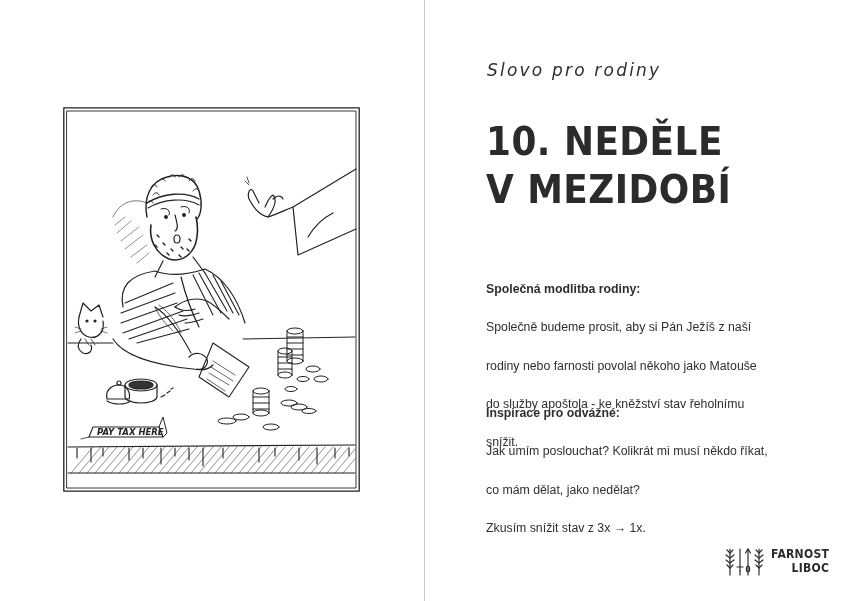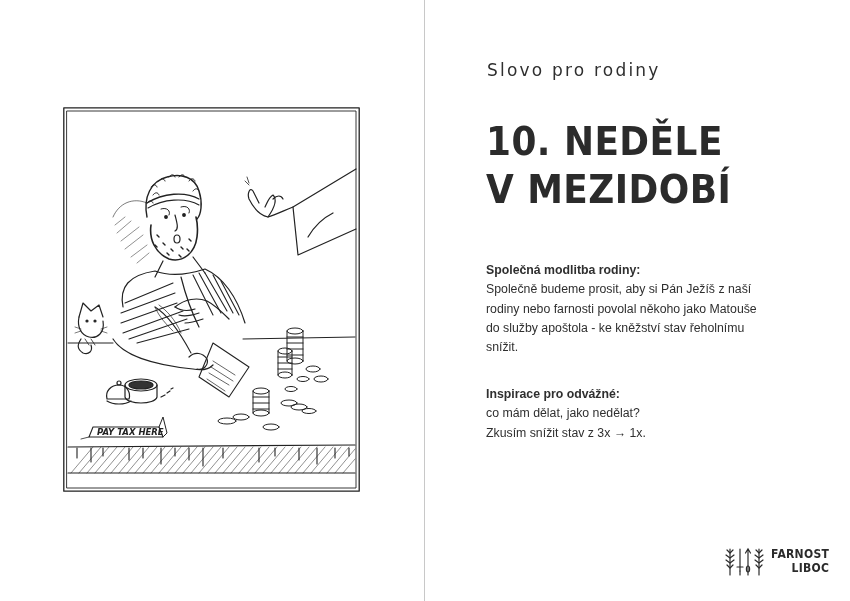--- a/index.html
+++ b/index.html
@@ -12,31 +12,32 @@
 
   
   .illustration { position: absolute; left: 63px; top: 107px; width: 297px; height: 385px; border-radius: 12px; }
   .illustration svg { display: block; }
 
   
   .subtitle {
     position: absolute; left: 487px; top: 60px;
     font-size: 17px; letter-spacing: 2.2px; color: #2f2f2f;
     font-family: "DejaVu Sans", sans-serif;
+    font-style: italic;
   }
   .title {
     position: absolute; left: 486px; top: 118px; margin: 0;
     font-family: "DejaVu Sans", sans-serif; font-weight: bold;
     font-size: 39px; line-height: 48px; letter-spacing: 0.5px; color: #2b2b2b;
     transform: scaleX(0.92); transform-origin: left top;
   }
   .title span { display: block; }
   .section { position: absolute; left: 486px; width: 330px; font-size: 12.3px; line-height: 19.3px; color: #2f2f2f; font-family: "Liberation Sans", sans-serif; }
   .section .heading { font-weight: bold; }
-  .section .line { display: block; white-space: nowrap; }
+  .section .line { display: block; white-space: nowrap; margin-top: 19px; }
   .sec1 { top: 261px; }
   .sec2 { top: 385px; }
 
   .logo { position: absolute; left: 723px; top: 545px; display: flex; align-items: center; text-align: right; }
   .logo svg { display: block; }
   .logo-text { margin-left: 4px; font-family: "DejaVu Sans", sans-serif; font-weight: bold; font-size: 12px; line-height: 14px; letter-spacing: 0.3px; color: #2b2b2b; transform: scaleX(0.9); transform-origin: left center; }
   .logo-text span { display: block; }
 </style>
 </head>
 <body>
@@ -174,20 +175,21 @@
 <div class="section sec1">
   <span class="line heading">Společná modlitba rodiny:</span>
   <span class="line">Společně budeme prosit, aby si Pán Ježíš z naší</span>
   <span class="line">rodiny nebo farnosti povolal někoho jako Matouše</span>
   <span class="line">do služby apoštola - ke kněžství stav řeholnímu</span>
   <span class="line">snížit.</span>
 </div>
 
 <div class="section sec2">
   <span class="line heading">Inspirace pro odvážné:</span>
+  <span class="line">Jak umím poslouchat? Kolikrát mi musí někdo říkat,</span>
   <span class="line">co mám dělat, jako nedělat?</span>
   <span class="line">Zkusím snížit stav z 3x → 1x.</span>
 </div>
 
 <div class="logo">
   <svg width="44" height="32" viewBox="0 0 44 32" fill="none" stroke="#2b2b2b" stroke-width="1.2" stroke-linecap="round">
 
     <path d="M7 30 V4"></path>
     <path d="M7 8 l-3 -3 M7 8 l3 -3 M7 13 l-4 -3 M7 13 l4 -3 M7 18 l-4 -3 M7 18 l4 -3 M7 23 l-3 -3 M7 23 l3 -3"></path>
 

